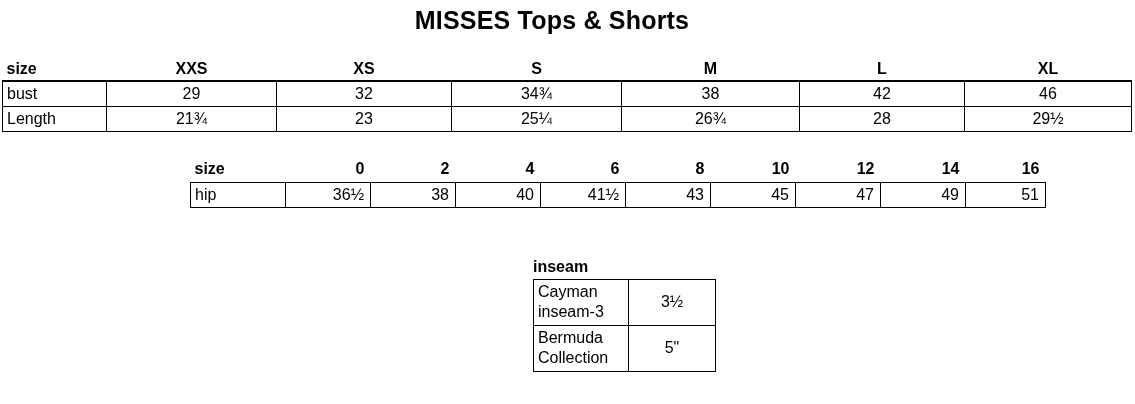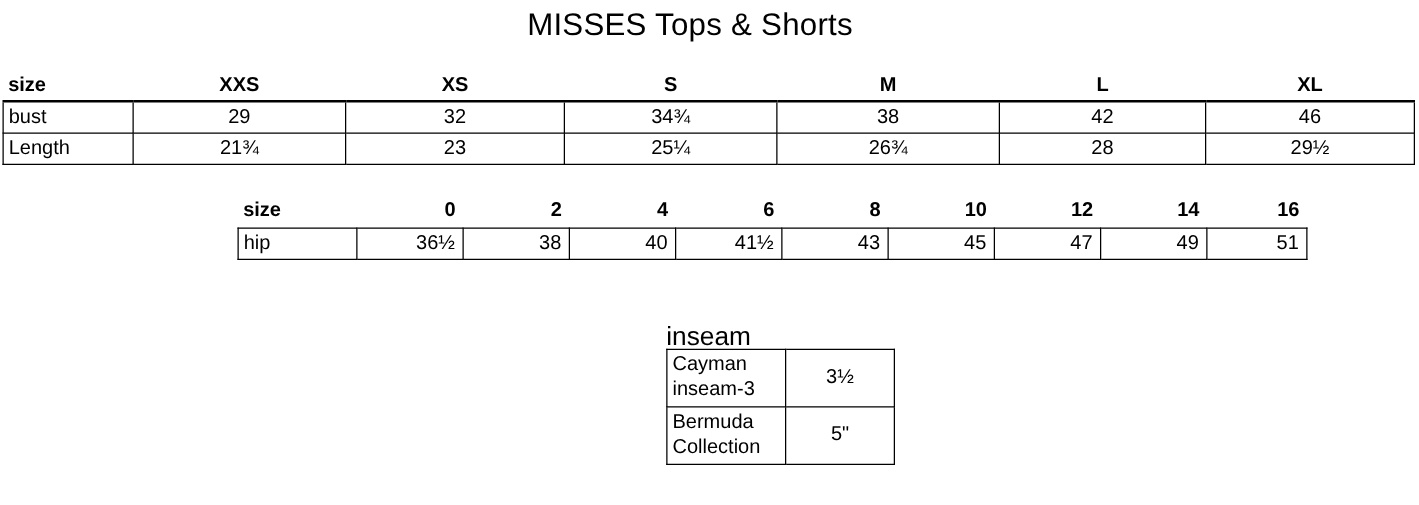--- a/index.html
+++ b/index.html
@@ -16,21 +16,21 @@
     overflow: hidden;
   }
 
   .page-title {
     position: absolute;
     top: 6px;
     left: 0;
     width: 1104px;
     text-align: center;
     font-size: 25px;
-    font-weight: normal;
+    font-weight: bold;
     letter-spacing: 0.2px;
   }
 
   
   table {
     border-collapse: collapse;
     table-layout: fixed;
   }
 
   .top-table {
@@ -92,22 +92,22 @@
   .mid-table .hdr-row .label-cell {
     font-weight: bold;
     text-align: left;
   }
 
   
   .inseam-title {
     position: absolute;
     top: 258px;
     left: 533px;
-    font-size: 21px;
-    font-weight: normal;
+    font-size: 16px;
+    font-weight: bold;
   }
   .inseam-table {
     position: absolute;
     top: 279px;
     left: 533px;
     width: 172px;
     font-size: 16px;
   }
   .inseam-table td {
     border: 1px solid #000000;

